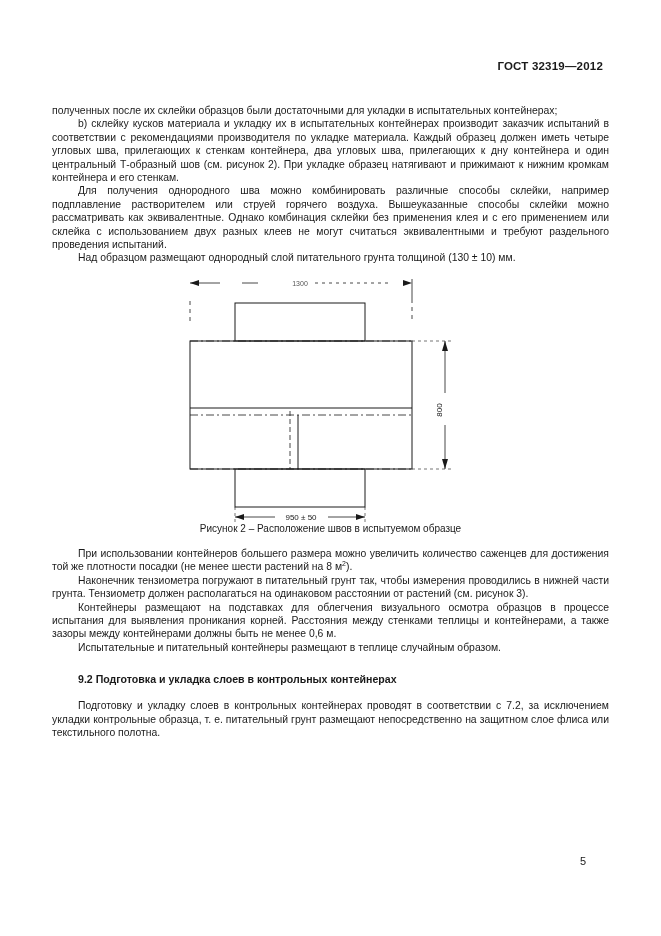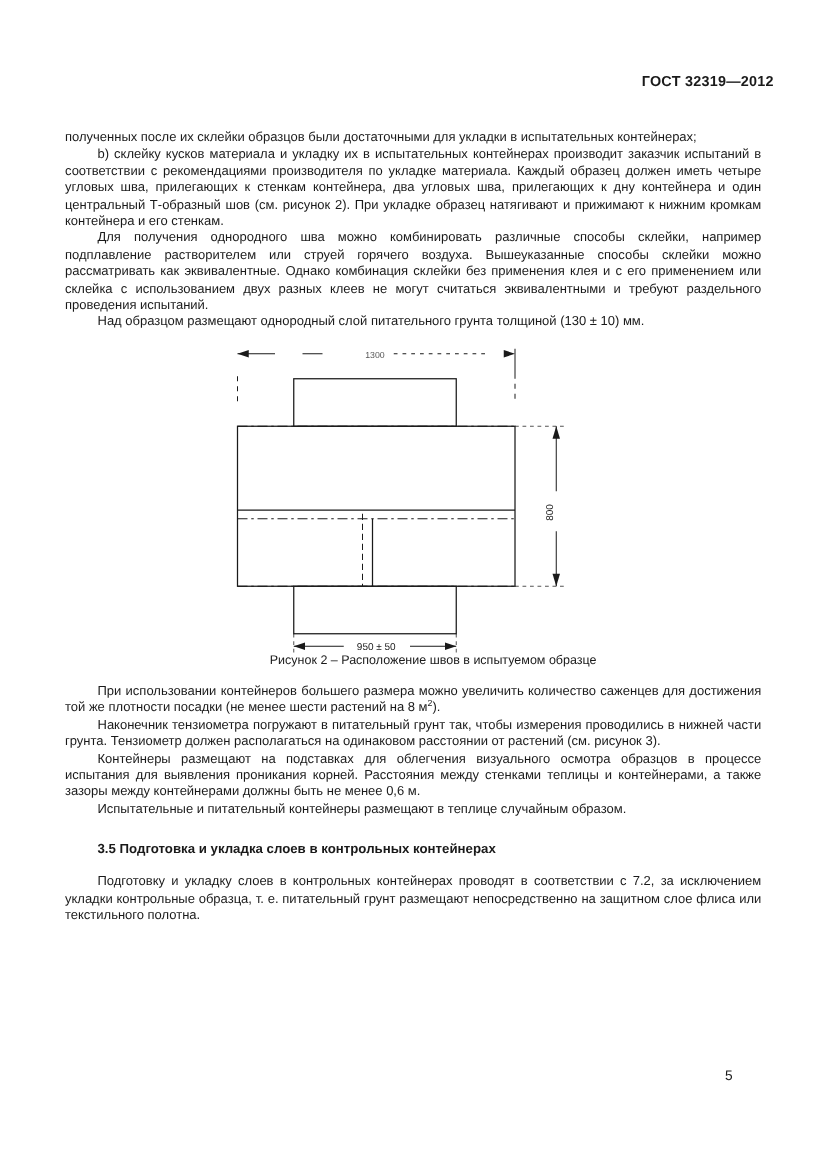--- a/index.html
+++ b/index.html
@@ -14,21 +14,21 @@
   .page {
     position: relative;
     width: 661px;
     height: 936px;
     background: #ffffff;
     overflow: hidden;
   }
   .header {
     position: absolute;
     top: 60px;
-    right: 42px;
+    right: 58px;
     font-size: 11.5px;
     font-weight: bold;
     letter-spacing: 0.2px;
     white-space: nowrap;
   }
   .content {
     position: absolute;
     left: 52px;
     top: 88px;
     width: 557px;
@@ -64,21 +64,21 @@
   }
   .drawing {
     position: absolute;
     left: 128px;
     top: 8px;
     width: 300px;
     height: 250px;
   }
   .fig-caption {
     position: absolute;
-    left: 16px;
+    left: 0;
     top: 258px;
     width: 557px;
     text-align: center;
     font-size: 10px;
   }
 
   .page-number {
     position: absolute;
     left: 580px;
     top: 855px;
@@ -166,21 +166,21 @@
     <p class="body-text indent"><span>При использовании контейнеров большего размера можно увеличить количество саженцев для достижения той же плотности посадки (не менее шести растений на 8 м</span><sup class="sq">2</sup><span>).</span></p>
 
     <p class="body-text indent">Наконечник тензиометра погружают в питательный грунт так, чтобы измерения проводились в нижней части грунта. Тензиометр должен располагаться на одинаковом расстоянии от растений (см. рисунок 3).</p>
 
     <p class="body-text indent">Контейнеры размещают на подставках для облегчения визуального осмотра образцов в процессе испытания для выявления проникания корней. Расстояния между стенками теплицы и контейнерами, а также зазоры между контейнерами должны быть не менее 0,6 м.</p>
 
     <p class="body-text indent">Испытательные и питательный контейнеры размещают в теплице случайным образом.</p>
 
     <div class="gap-lg"></div>
 
-    <p class="section-heading">3.5 Подготовка и укладка слоев в контрольных контейнерах</p>
+    <p class="section-heading">9.2 Подготовка и укладка слоев в контрольных контейнерах</p>
 
     <div class="gap-md"></div>
 
     <p class="body-text indent">Подготовку и укладку слоев в контрольных контейнерах проводят в соответствии с 7.2, за исключением укладки контрольные образца, т. е. питательный грунт размещают непосредственно на защитном слое флиса или текстильного полотна.</p>
 
   </div>
 
   <div class="page-number">5</div>
 
 </div>

